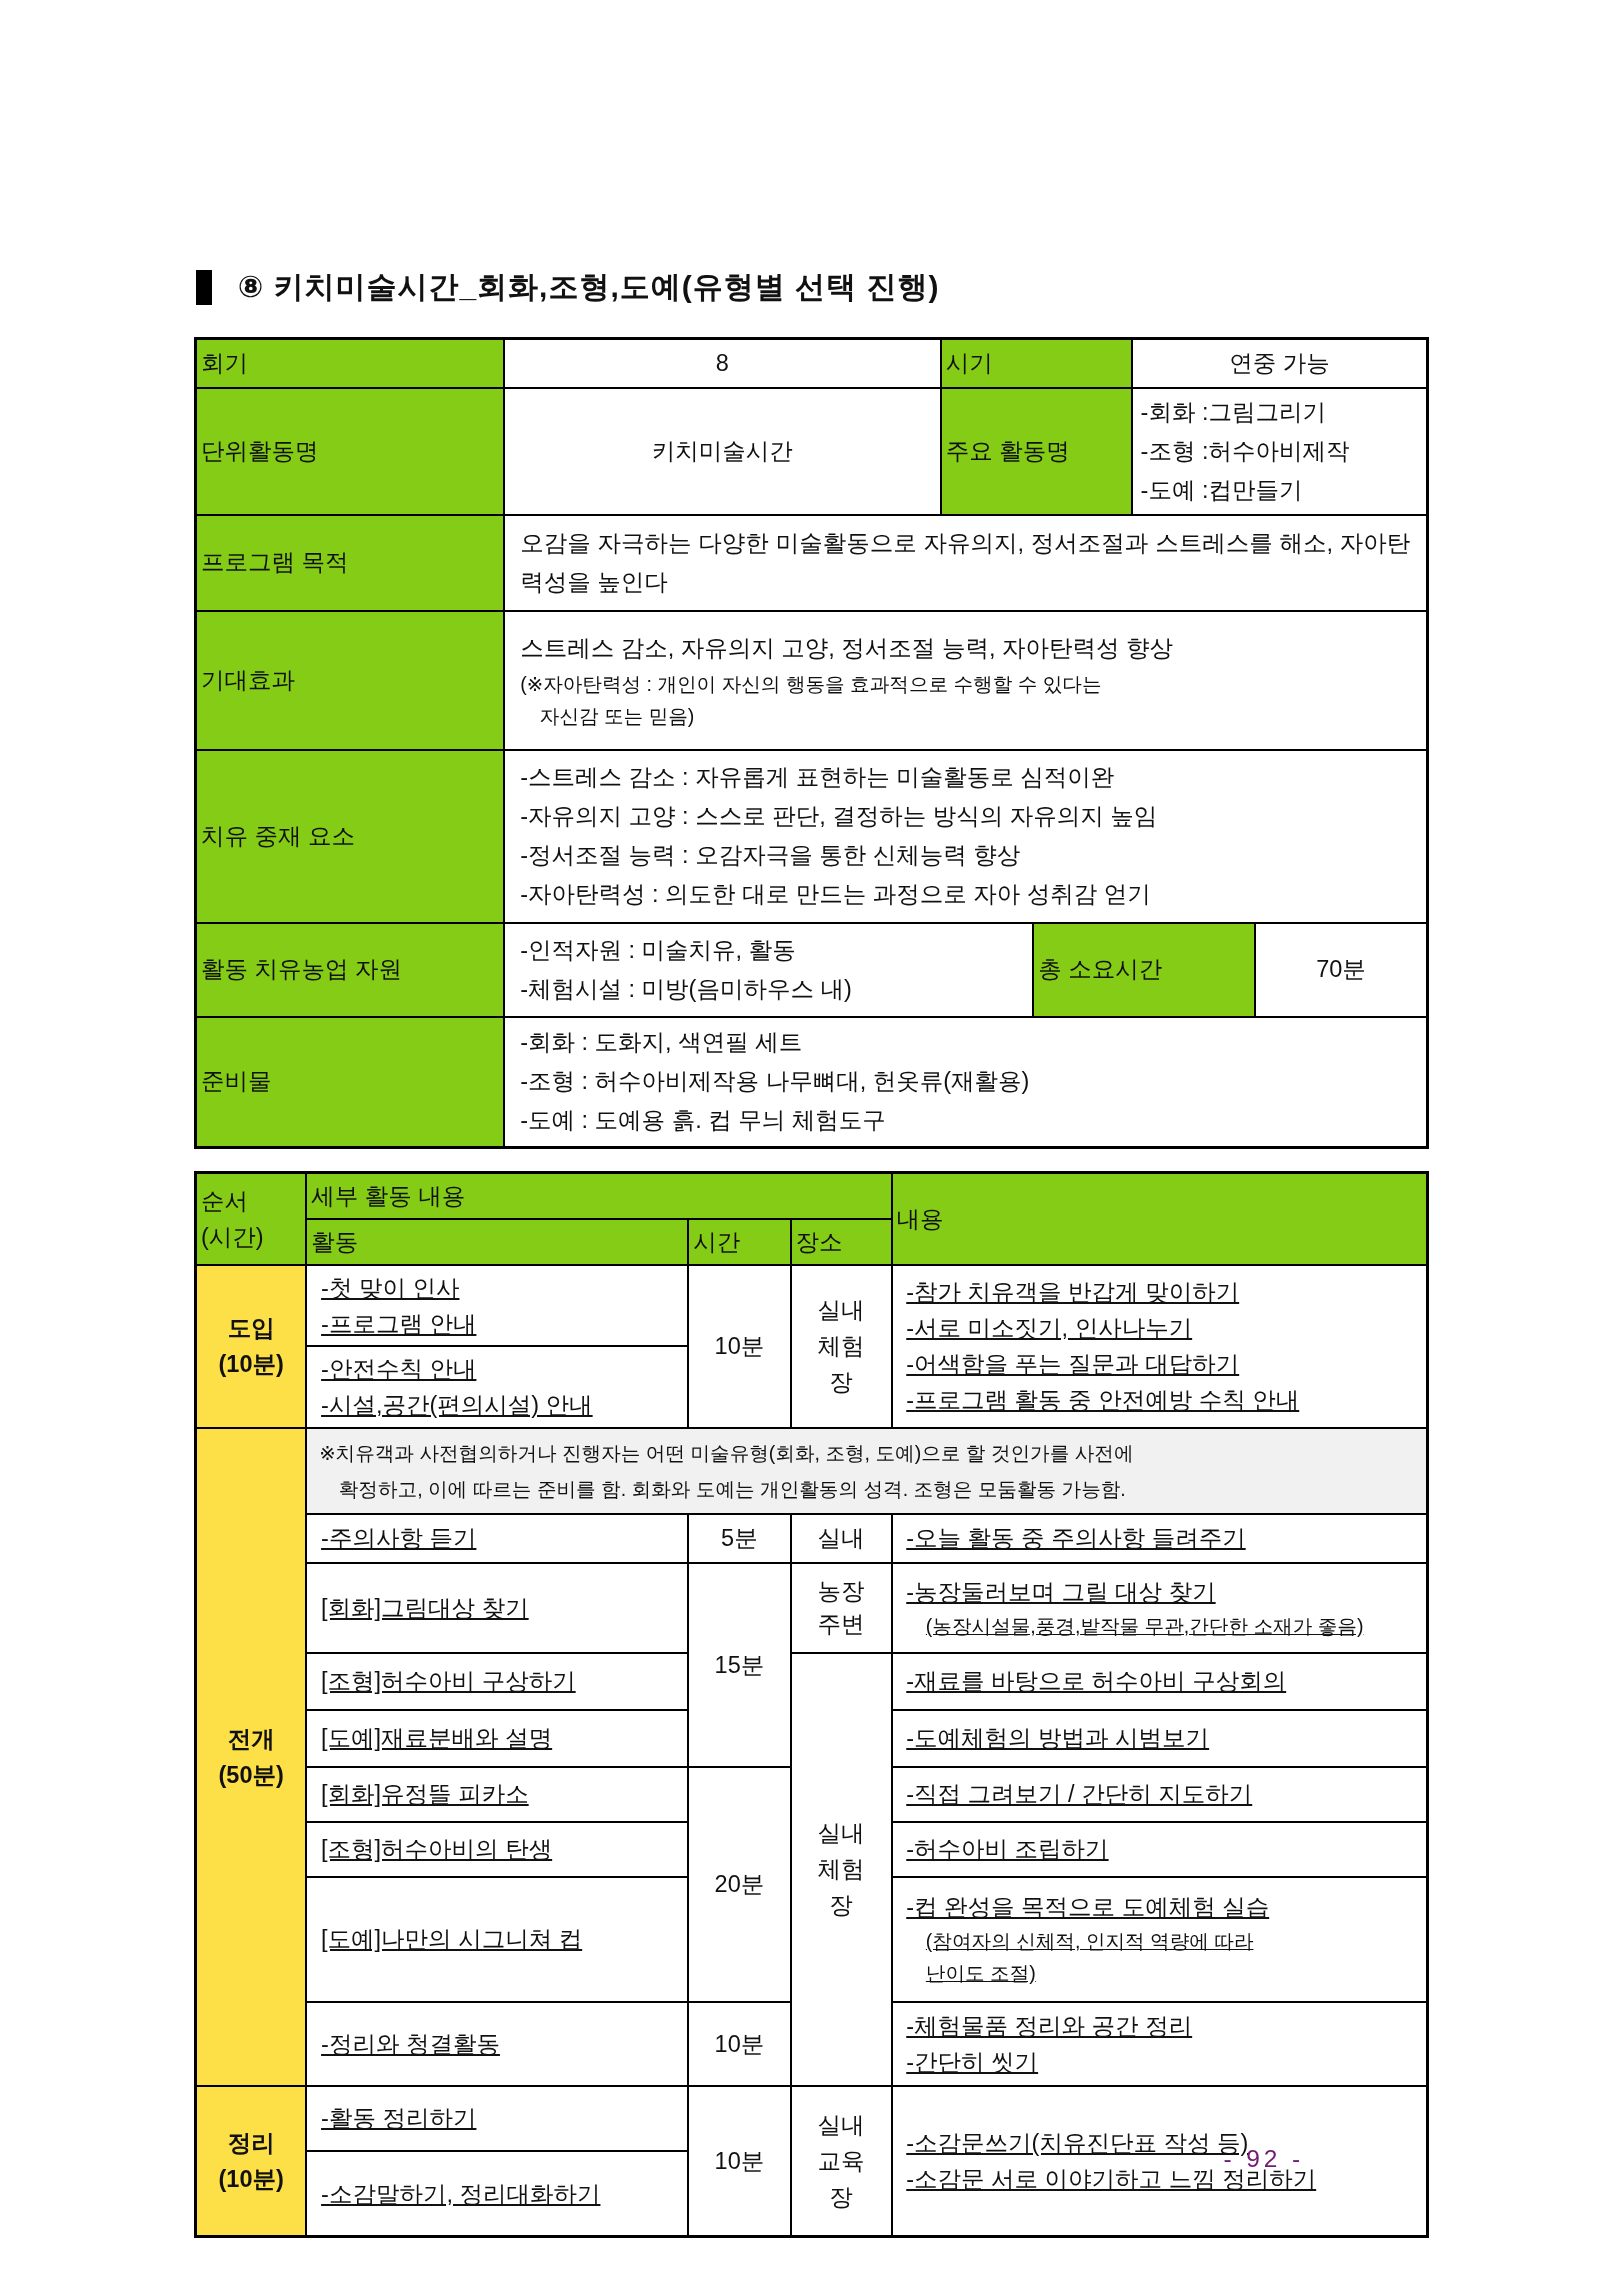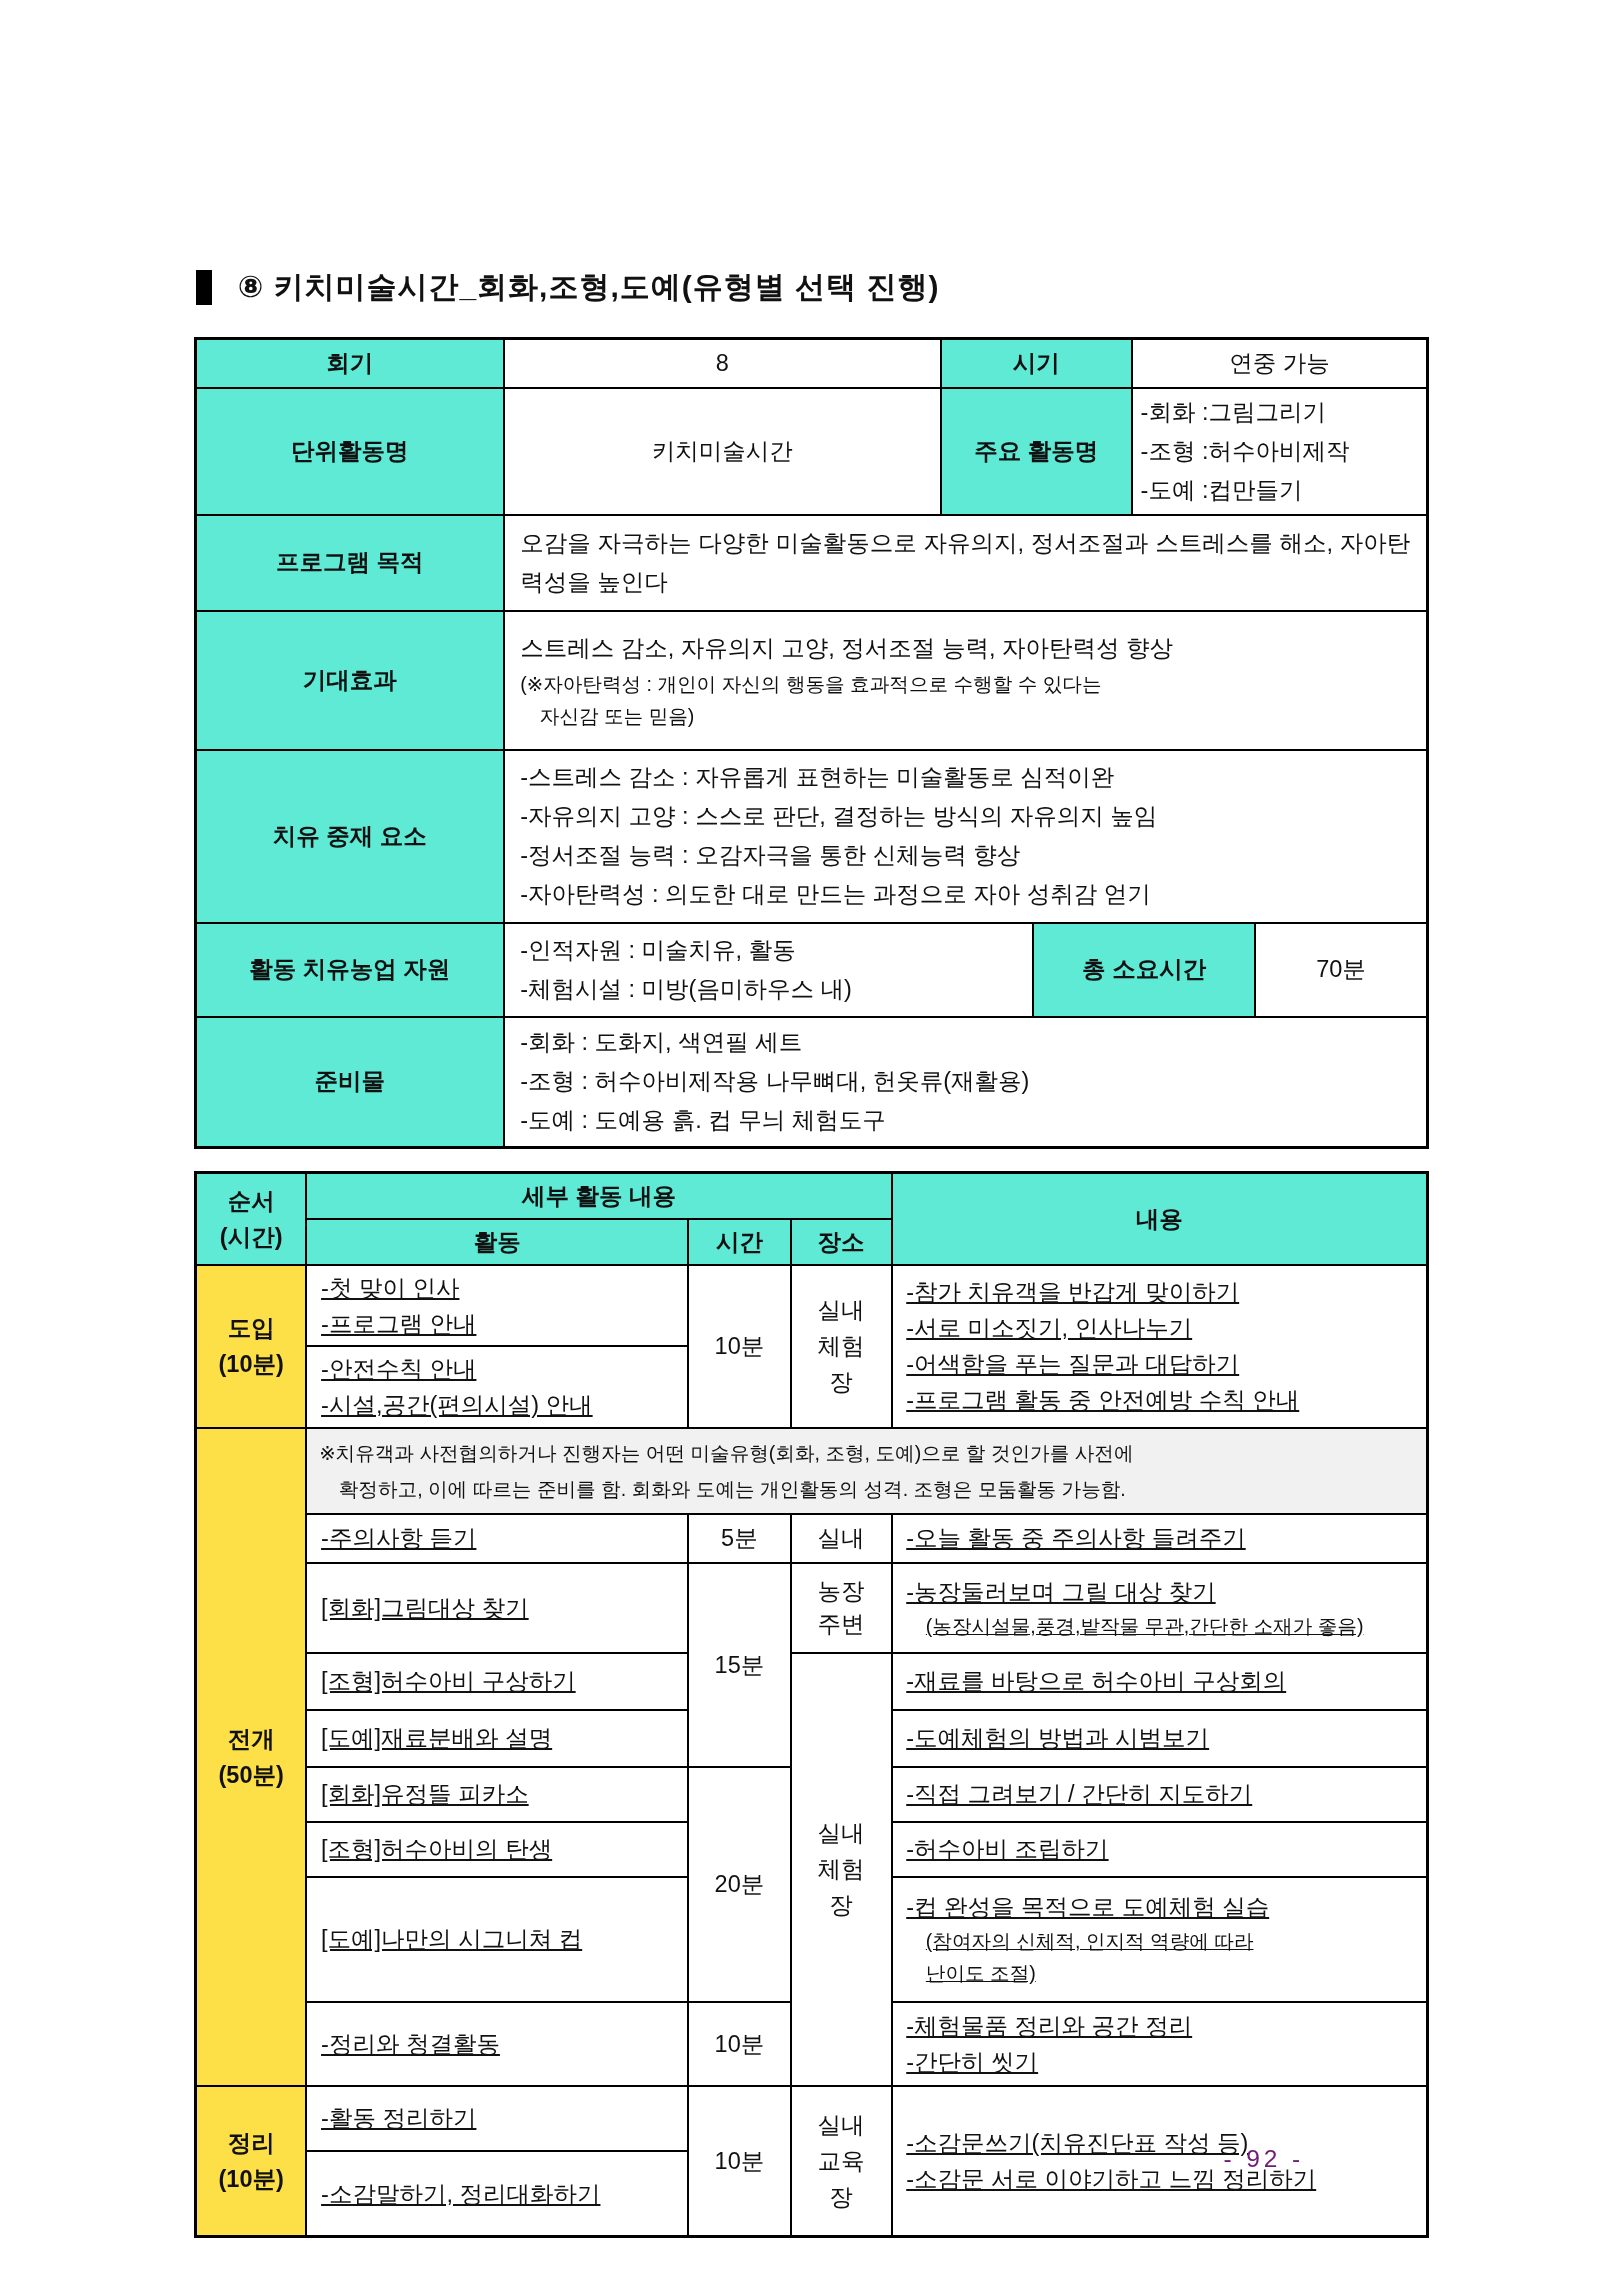--- a/index.html
+++ b/index.html
@@ -14,21 +14,21 @@
   
   .doc-title{display:flex;align-items:center;gap:26px;margin:0 0 29px 2px;}
   .title-bar{width:15.7px;height:35px;background:#000;flex:0 0 auto;}
   .title-text{font-size:30px;font-weight:bold;letter-spacing:1px;white-space:nowrap;}
 
   
   table{border-collapse:collapse;width:1235px;table-layout:fixed;}
   table.outer{border:3.9px solid #000;}
   td{border:2px solid #000;padding:3.9px 9.8px;font-size:23.5px;line-height:39px;
      vertical-align:middle;overflow:hidden;}
-  td.lbl{background:#5eead4;text-align:center;font-weight:bold;padding:3.9px 3.9px;}
+  td.lbl{background:#84cc16;font-weight:normal;padding:3.9px 3.9px;}
   td.ctr{text-align:center;}
   td.txt{padding:3.9px 15.7px;}
   td.txt .jline{text-align:justify;}
   .small{font-size:19.6px;line-height:32px;}
   .indent{padding-left:19.6px;}
 
   
   #schedule{margin-top:22px;}
   #schedule td{line-height:36px;}
   td.sec{background:#fde047;text-align:center;font-weight:bold;padding:3.9px 2px;}

